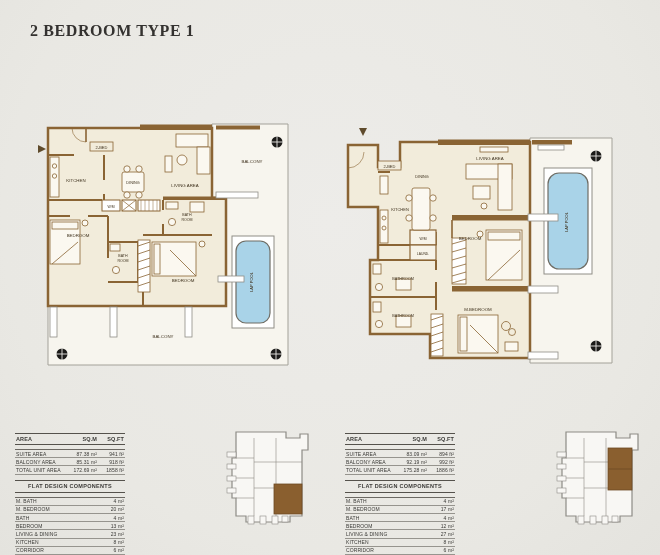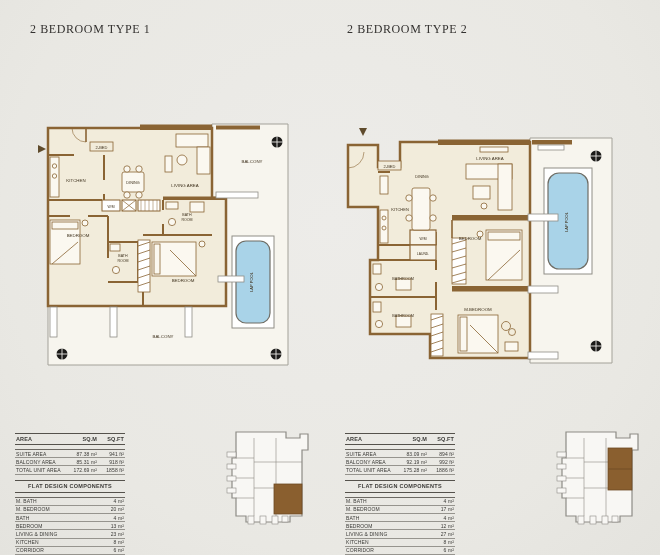--- a/index.html
+++ b/index.html
@@ -5,21 +5,21 @@
   html,body{margin:0;padding:0;}
   .canvas{
     position:relative;width:660px;height:555px;overflow:hidden;
     background:#ebeae6;
     background-image:radial-gradient(ellipse at 50% 40%, #edecE9 0%, #e9e8e3 70%, #e4e3de 100%);
     font-family:"Liberation Sans", sans-serif;
   }
   .title{
     position:absolute;
     font-family:"Liberation Serif", serif;
-    font-size:12px;font-weight:400;letter-spacing:.6px;color:#343230;
+    font-size:16px;font-weight:700;letter-spacing:.6px;color:#343230;
     white-space:nowrap;
   }
   .plan-svg{position:absolute;}
   .plan-label{font-family:"Liberation Sans", sans-serif;fill:#40331f;}
   
   .area-table{
     position:absolute;width:110px;color:#3b3a37;
     font-size:5px;line-height:6px;letter-spacing:.1px;
   }
   .t-head{
@@ -38,21 +38,20 @@
     padding:2.5px 0;letter-spacing:.3px;
   }
   .t-comps{margin-top:4px;border-top:1px solid #6b6862;}
 </style>
 </head>
 <body>
 
 <div class="canvas">
 
   <div class="title" style="left:30px;top:22px;">2 BEDROOM TYPE 1</div>
-  <div class="title" style="left:347px;top:22px;">2 BEDROOM TYPE 2</div>
 
   <svg class="plan-svg" style="left:30px;top:110px;" width="290" height="265" viewBox="0 0 290 265">
 
     <path d="M182,14 L258,14 L258,255 L18,255 L18,196 L182,196 Z" fill="#f7f5ee" stroke="#a3a199" stroke-width="1"></path>
 
     <rect x="202" y="126" width="42" height="92" fill="#ffffff" stroke="#908e86" stroke-width="1"></rect>
     <rect x="206" y="131" width="34" height="82" rx="10" fill="#a9d3e8" stroke="#6f6d65" stroke-width="1.2"></rect>
 
     <path d="M18,18 L182,18 L182,88 L196,88 L196,196 L18,196 Z" fill="#f2ecdb" stroke="#8a6434" stroke-width="2.5"></path>
 

